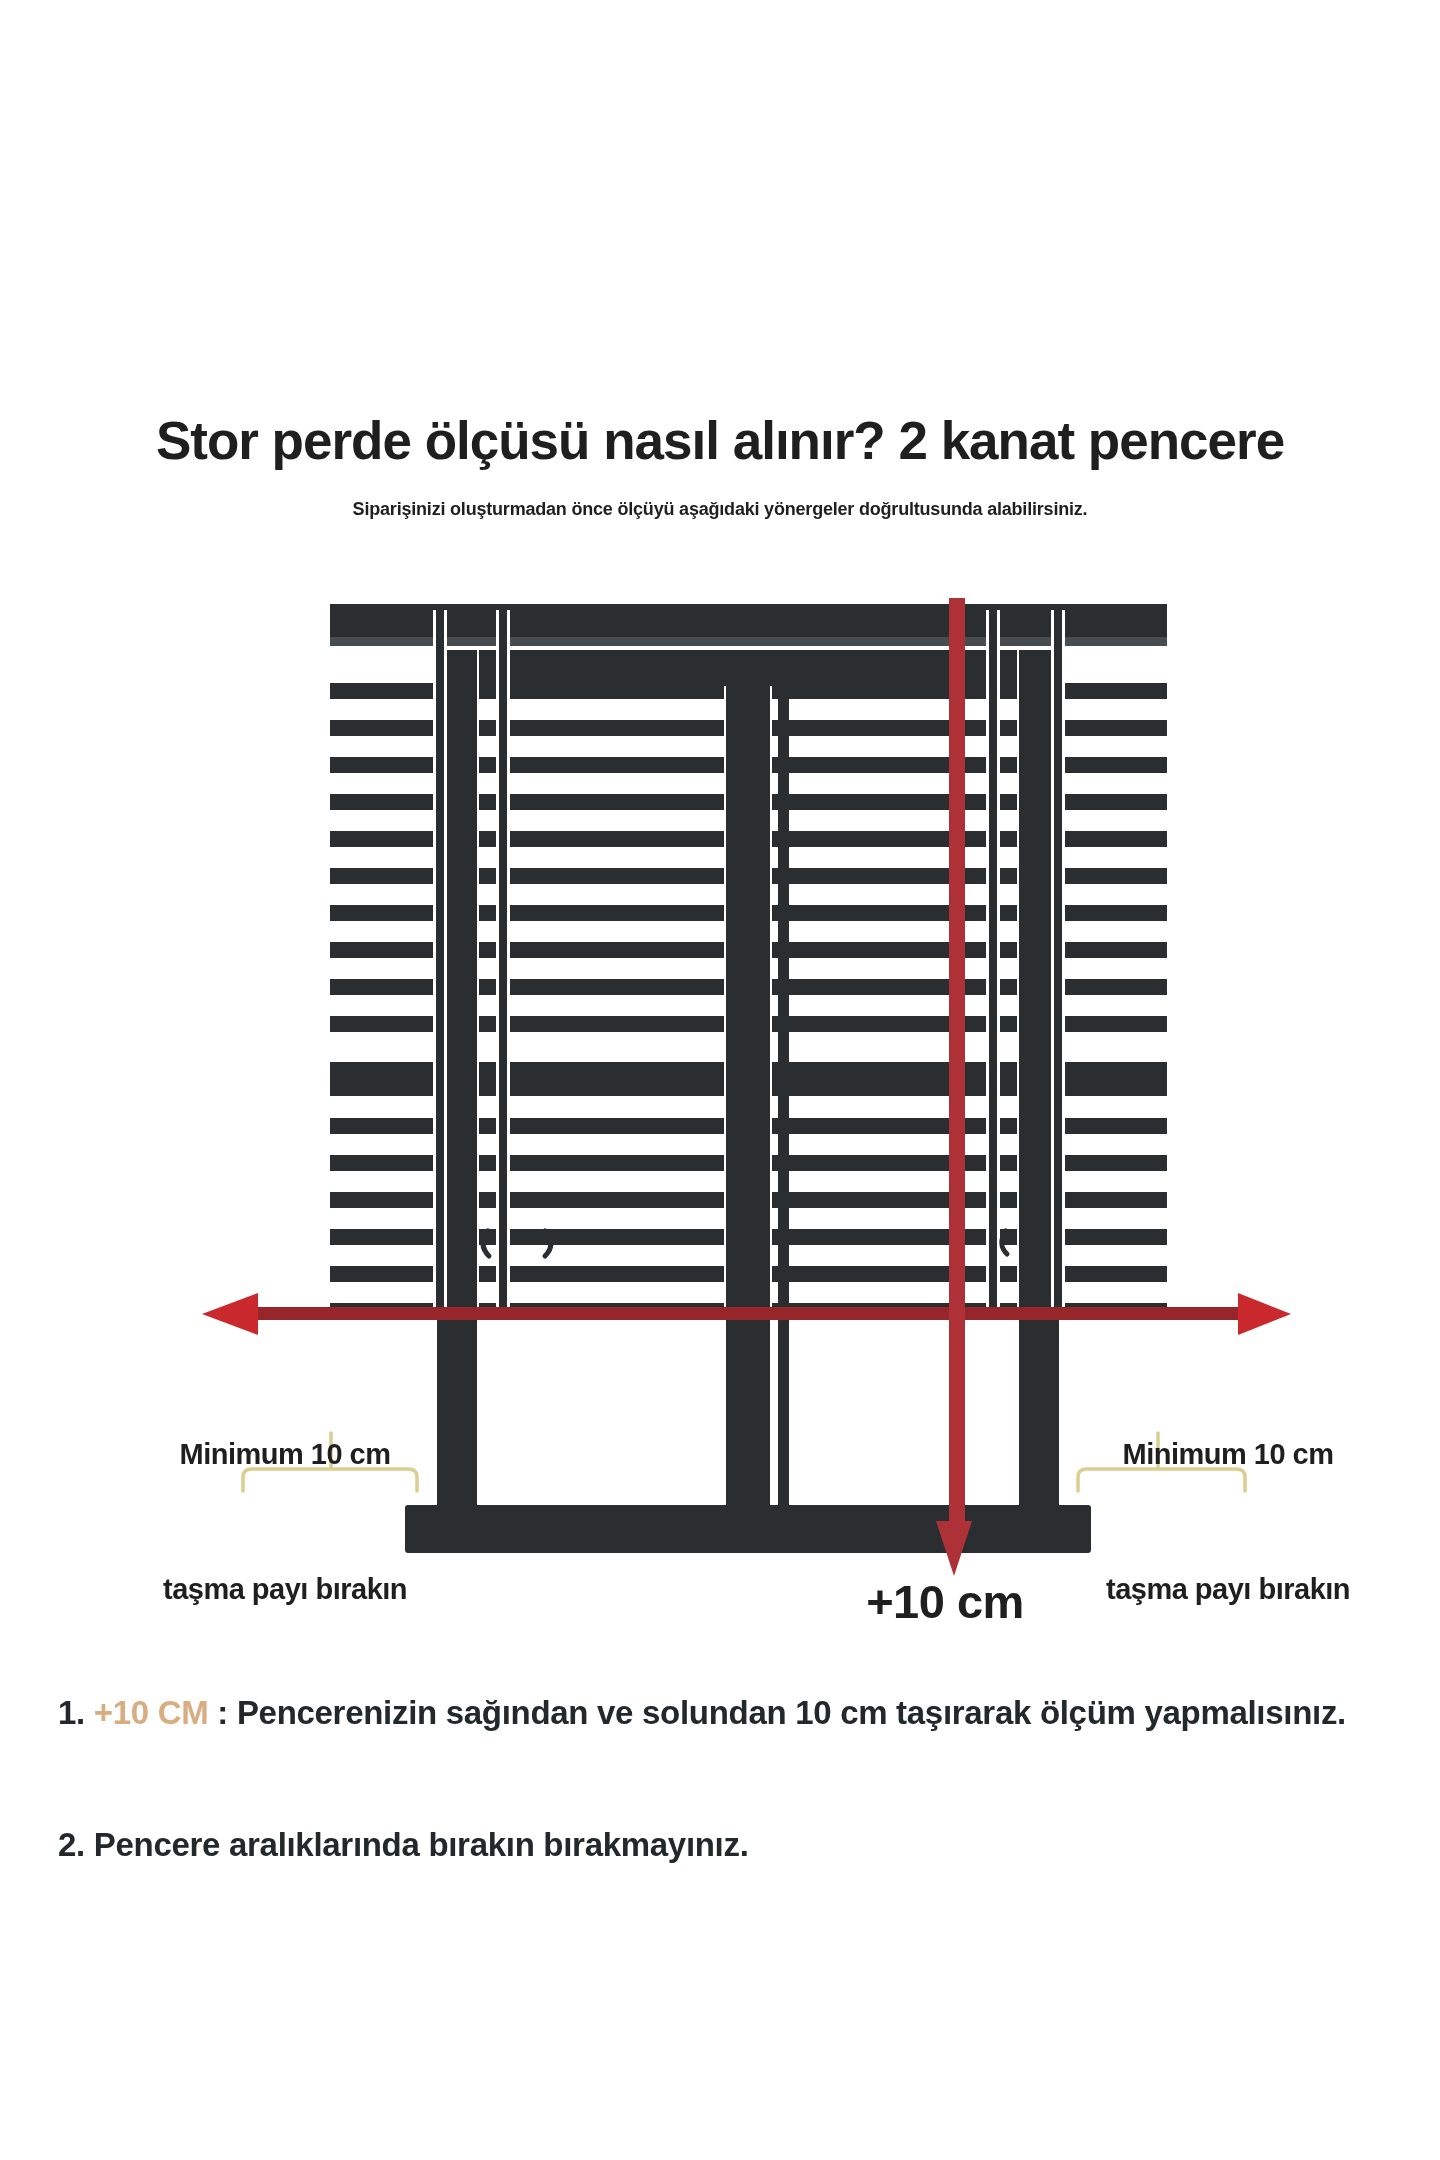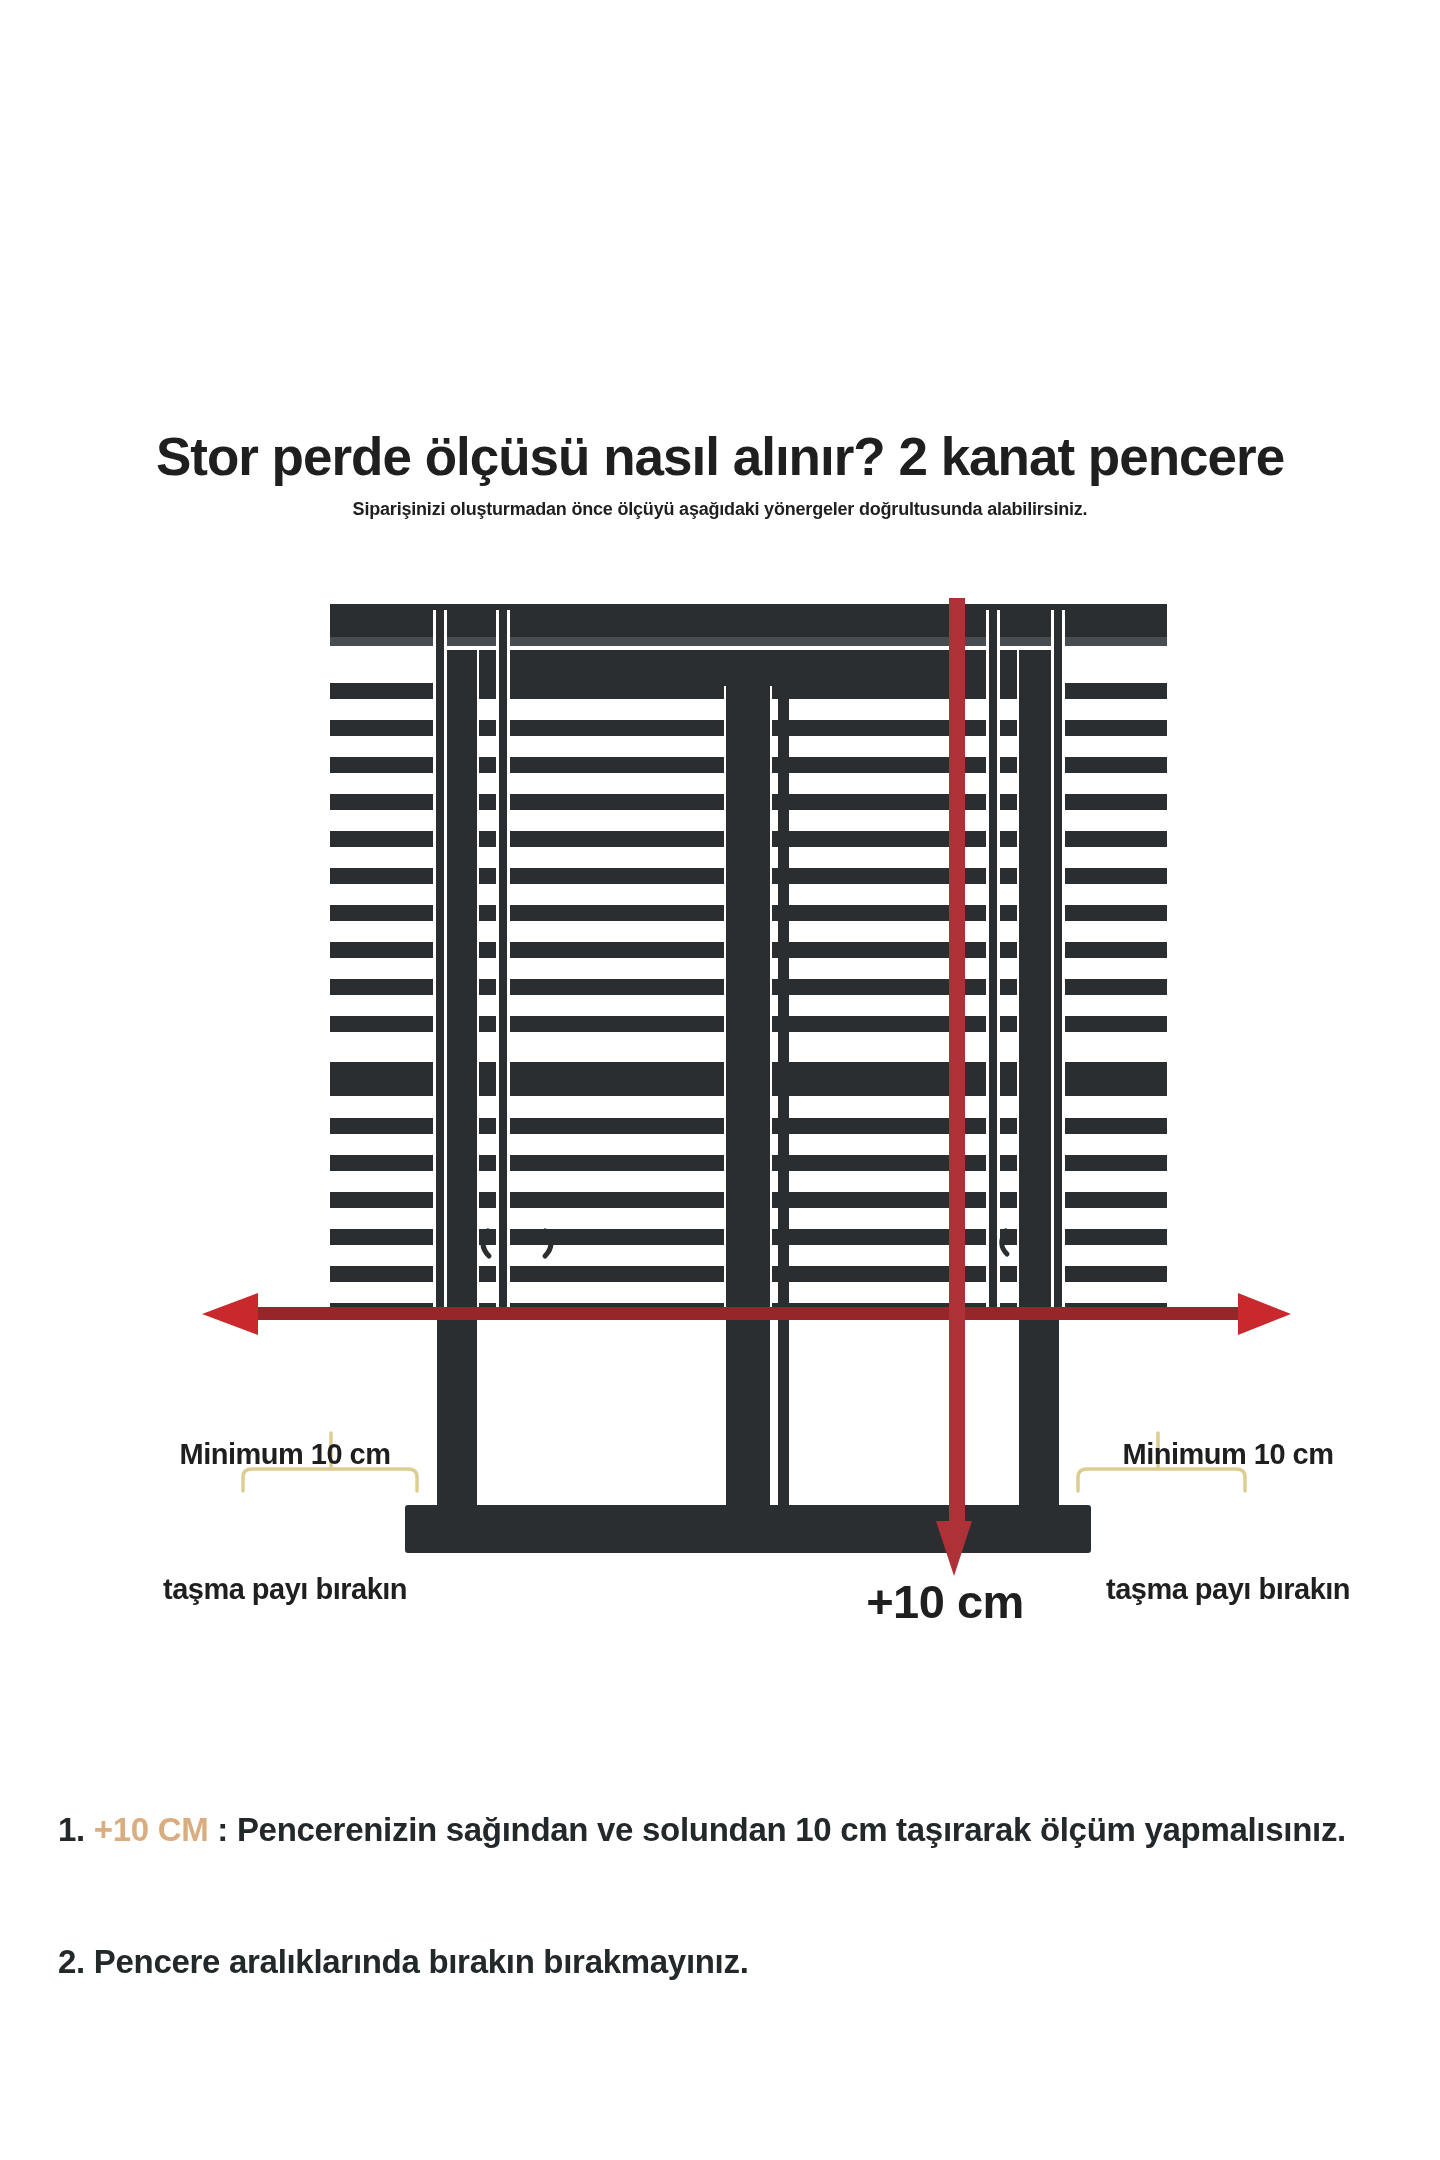--- a/index.html
+++ b/index.html
@@ -6,21 +6,21 @@
   .page{
     position:relative;
     width:1440px;height:2160px;
     background:var(--background,#fff);
     overflow:hidden;
     font-family:"Liberation Sans",sans-serif;
   }
   svg{position:absolute;left:0;top:0;}
   .txt{position:absolute;white-space:pre-wrap;}
   .title{
-    top:426px;left:0;width:1440px;text-align:center;
+    top:410px;left:0;width:1440px;text-align:center;
     font-size:53px;font-weight:700;letter-spacing:-1px;
     color:var(--text-dark,#1f1f1f);
   }
   .subtitle{
     top:499px;left:0;width:1440px;text-align:center;
     font-size:18px;font-weight:700;letter-spacing:-0.2px;
     color:var(--text-dark,#1f1f1f);
   }
   .overhang{
     top:1342px;width:400px;text-align:center;
@@ -28,21 +28,21 @@
     color:var(--text-dark,#1f1f1f);
   }
   .overhang-left{left:85px;}
   .overhang-right{left:1028px;}
   .plus10{
     top:1574px;left:795px;width:300px;text-align:center;
     font-size:47px;font-weight:700;letter-spacing:-0.5px;
     color:var(--text-dark,#1f1f1f);
   }
   .notes{
-    top:1720px;left:58px;width:1340px;
+    top:1603px;left:58px;width:1340px;
     font-size:33px;font-weight:700;line-height:44px;letter-spacing:-0.3px;
     color:var(--note-text,#23282b);
   }
   .hl{color:var(--note-highlight,#d9ad80);}
   
   .dark{fill:var(--frame-dark,#2a2e31);}
   .edge{fill:var(--frame-edge-light,#474c50);}
   .white{fill:#ffffff;}
   .red-v{fill:var(--red-vertical,#ad3136);}
   .red-shaft{fill:var(--red-shaft,#97262a);}

